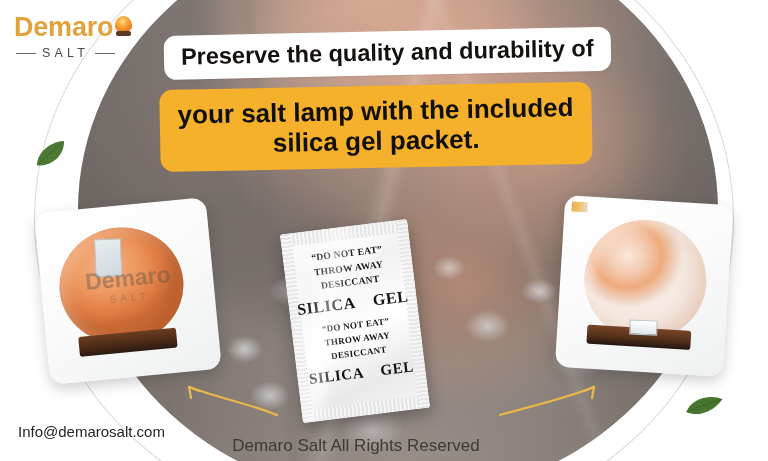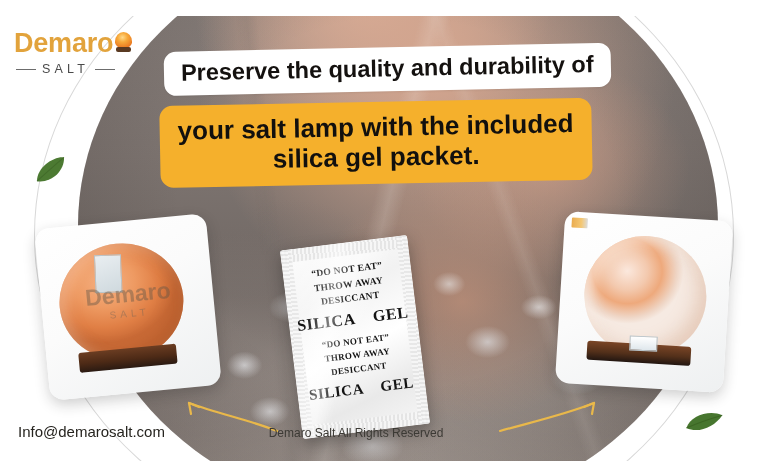--- a/index.html
+++ b/index.html
@@ -2,21 +2,21 @@
 <html><head>
 <meta charset="utf-8">
 <style>
   html,body{margin:0;padding:0;}
   body{
     width:768px;height:461px;overflow:hidden;
     background:#ffffff;
     font-family:"Liberation Sans", sans-serif;
     position:relative;
   }
-  .stage{position:absolute;inset:0;background:#ffffff;overflow:hidden;margin-top:16px;}
+  .stage{position:absolute;inset:0;background:#ffffff;overflow:hidden;}
 
   
   .arc-line{
     position:absolute;
     left:34px;top:-96px;
     width:700px;height:630px;
     border-radius:50%;
     border:1.6px solid #d8d8d8;
     box-sizing:border-box;
     background:transparent;
@@ -257,21 +257,21 @@
   .arrow-right{left:498px;top:378px;}
 
   
   .leaf{position:absolute;z-index:21;}
   .leaf-left{left:30px;top:140px;}
   .leaf-right{left:683px;top:392px;}
 
   
   .footer{position:absolute;z-index:25;left:0;bottom:10px;width:712px;height:28px;}
   .f-email{position:absolute;left:18px;top:0;font-size:15px;color:#26241f;}
-  .f-center{position:absolute;left:0;right:0;top:3px;text-align:center;font-size:12px;color:#3c3a35;}
+  .f-center{position:absolute;left:0;right:0;top:13px;text-align:center;font-size:17px;color:#3c3a35;}
   .f-phone{position:absolute;right:18px;top:0;font-size:15px;color:#26241f;}
 </style>
 </head>
 <body>
 
 <div class="stage">
 
   <div class="arc-line"></div>
 
   <div class="photo-oval">

